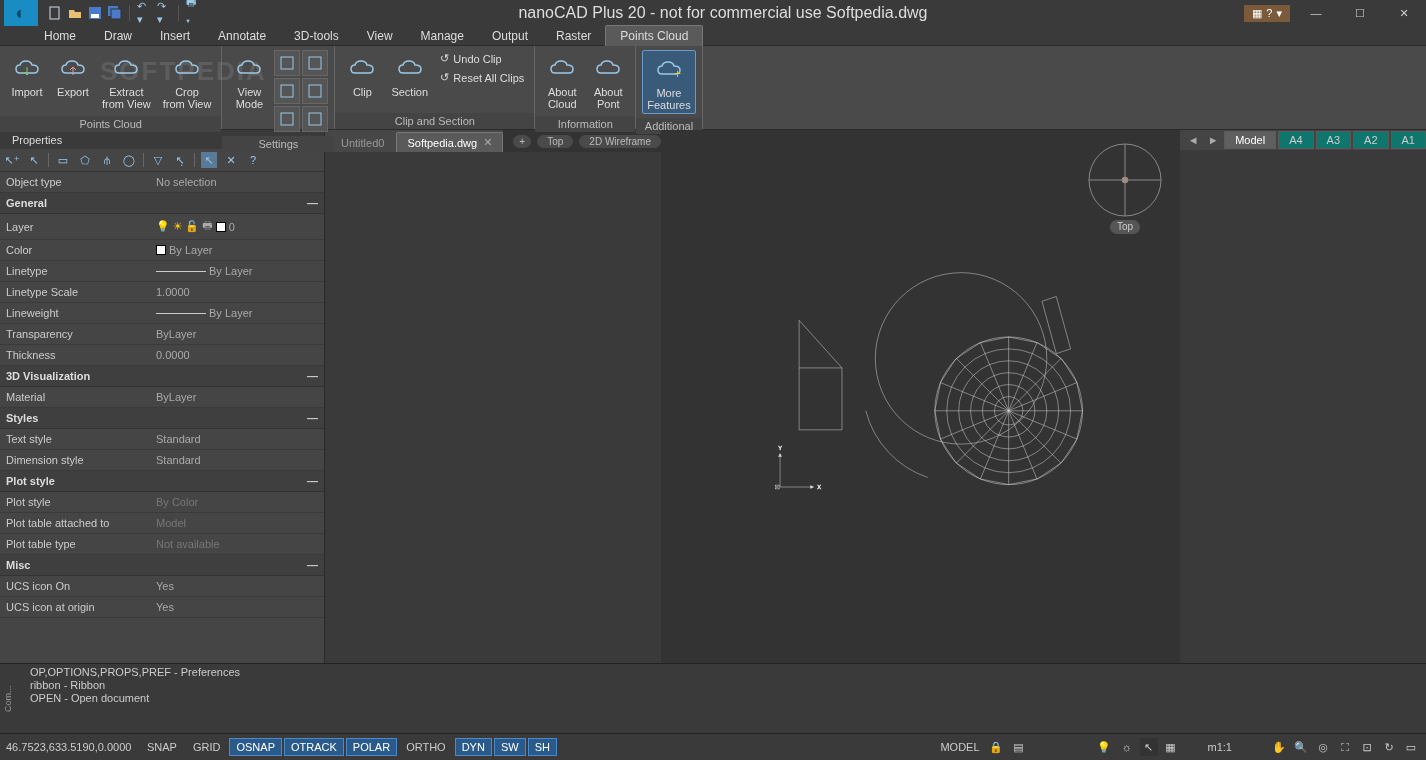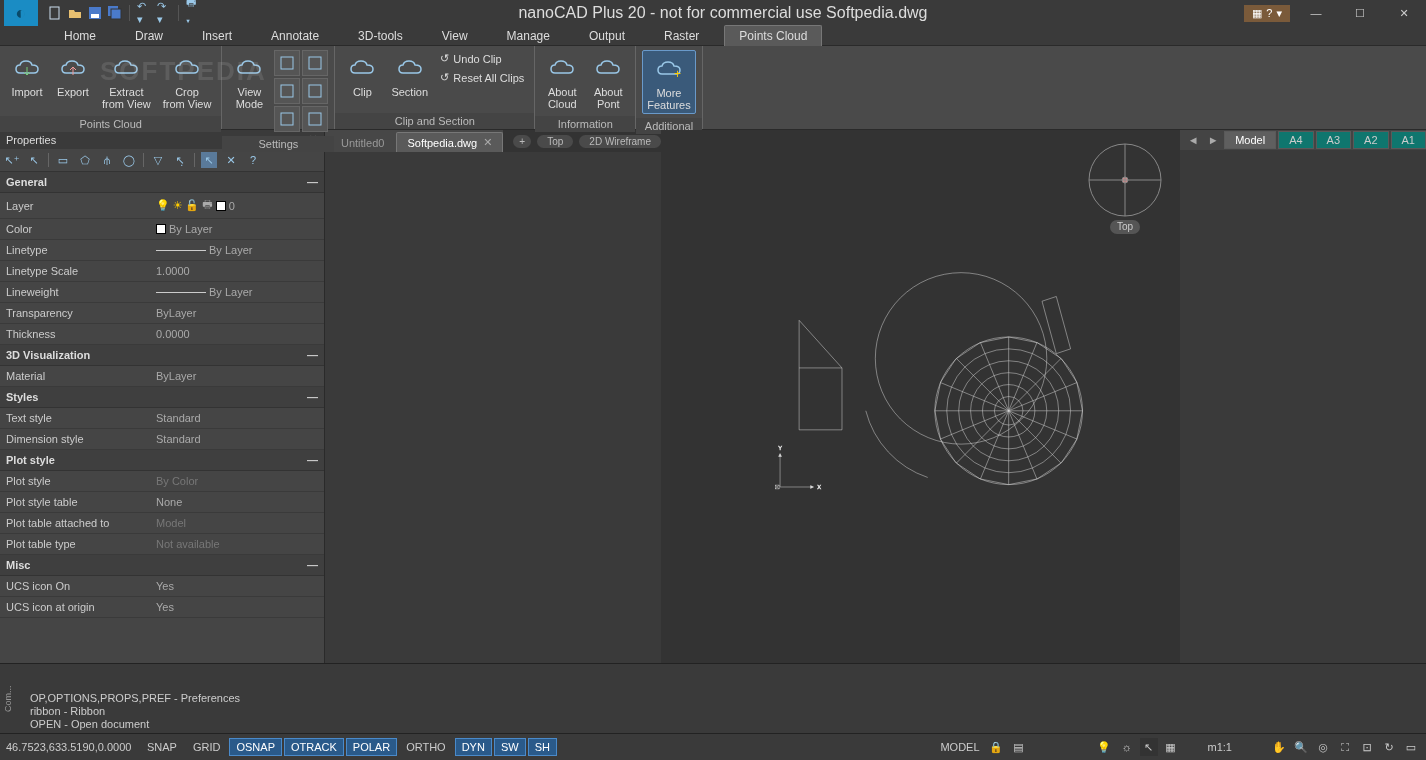--- a/index.html
+++ b/index.html
@@ -7,41 +7,41 @@
 .titlebar { background: #3a3a3a; height: 26px; display: flex; align-items: center; }
 .titlebar-left { display: flex; align-items: center; gap: 2px; padding-left: 4px; }
 .logo { width: 34px; height: 34px; background: #1a8cc4; border-radius: 2px; display: flex; align-items: center; justify-content: center; color: #0a4a6a; font-size: 18px; font-weight: bold; margin-right:6px; }
 .qat-icon { width: 18px; height: 18px; display: flex; align-items: center; justify-content: center; color: #9ac8e8; cursor: pointer; padding: 0 2px; }
 .qat-sep { width: 1px; height: 16px; background: #555; margin: 0 3px; }
 .titlebar-title { flex: 1; text-align: center; color: #ddd; font-size: 16px; }
 .titlebar-right { display: flex; align-items: center; }
 .wnd-btn { width: 44px; height: 26px; display: flex; align-items: center; justify-content: center; color: #ccc; cursor: pointer; }
 .help-box { background: #7a5a3a; padding: 2px 8px; color: #fff; display:flex; align-items:center; gap:4px; margin-right:4px; }
 
-.menubar { background: #3a3a3a; height: 20px; display: flex; align-items: center; padding-left: 50px; gap: 11px; border-bottom: 1px solid #2a2a2a; }
+.menubar { background: #3a3a3a; height: 20px; display: flex; align-items: center; padding-left: 30px; gap: 0; border-bottom: 1px solid #2a2a2a; }
 .menu-tab { padding: 3px 14px; color: #ddd; cursor: pointer; font-size: 12px; }
 .menu-tab.active { background: #5a5a5a; border: 1px solid #777; border-bottom: none; border-radius: 2px 2px 0 0; }
 
 .ribbon { background: #4a4a4a; height: 84px; display: flex; border-bottom: 1px solid #2a2a2a; position:relative; }
 .ribbon-group { border-right: 1px solid #666; display: flex; flex-direction: column; }
 .ribbon-group-body { flex: 1; display: flex; align-items: flex-start; padding: 4px 6px; gap: 4px; }
 .ribbon-group-label { text-align: center; color: #bbb; font-size: 11px; padding: 2px 0; background: #444; }
 .rbn-btn { display: flex; flex-direction: column; align-items: center; justify-content: flex-start; gap: 2px; padding: 2px 4px; cursor: pointer; text-align: center; min-width: 42px; }
 .rbn-btn.selected { background: #3a5a7a; border: 1px solid #6a9aca; border-radius: 2px; }
 .rbn-icon { width: 32px; height: 32px; display: flex; align-items: center; justify-content: center; }
 .rbn-label { color: #ddd; font-size: 11px; line-height: 12px; white-space: pre-line; }
 .rbn-small { display: flex; align-items: center; gap: 4px; padding: 2px 4px; cursor: pointer; color: #ddd; font-size: 11px; }
 .small-col { display: flex; flex-direction: column; gap: 2px; }
 .small-grid { display: grid; grid-template-columns: repeat(2, 26px); grid-auto-rows: 26px; gap: 2px; }
 .small-cell { background: #555; border: 1px solid #666; display:flex; align-items:center; justify-content:center; cursor:pointer; }
 .watermark { position: absolute; left: 100px; top: 10px; color: rgba(200,200,200,0.15); font-size: 26px; font-weight: bold; letter-spacing: 2px; pointer-events: none; }
 
 .main-area { flex: 1; display: flex; overflow: hidden; }
 .props-panel { width: 325px; background: #454545; display: flex; flex-direction: column; border-right: 1px solid #2a2a2a; }
-.props-title { background: #3a3a3a; padding: 3px 6px; color: #ddd; display: flex; justify-content: space-between; align-items: center; font-size:11px; }
+.props-title { background: #3a3a3a; padding: 3px 12px; color: #ddd; display: flex; justify-content: space-between; align-items: center; font-size:11px; }
 .props-toolbar { background: #454545; padding: 3px 4px; display: flex; gap: 6px; align-items: center; border-bottom: 1px solid #333; }
 .ptb-icon { width: 16px; height: 16px; cursor: pointer; display:flex; align-items:center; justify-content:center; color:#9ac8e8; }
 .ptb-sep { width:1px; height:14px; background:#666; }
 .props-body { flex: 1; overflow-y: auto; overflow-x:hidden; scrollbar-width: thin; scrollbar-color: #666 #3a3a3a; }
 .prop-row { display: flex; border-bottom: 1px solid #3a3a3a; min-height: 21px; align-items: center; }
 .prop-label { width: 150px; padding: 3px 6px; color: #ccc; font-size: 11px; }
 .prop-value { flex: 1; padding: 3px 6px; color: #aaa; font-size: 11px; display:flex; align-items:center; gap:3px; }
 .prop-section { background: #3f3f3f; font-weight: bold; color: #ddd; padding: 4px 6px; border-bottom: 1px solid #333; display:flex; justify-content:space-between; align-items:center; font-size:11px; }
 .prop-collapse { color:#ccc; font-weight:bold; cursor:pointer; }
 
@@ -52,21 +52,21 @@
 .doc-tab .close-x { color:#aaa; cursor:pointer; }
 .view-chips { height: 22px; background: #333; display: flex; align-items: center; padding-left: 10px; gap: 6px; }
 .chip { background: #4a4a4a; border-radius: 10px; padding: 1px 10px; color: #bbb; font-size: 10px; cursor: pointer; }
 .chip.plus { padding: 1px 6px; }
 .canvas { flex: 1; background: #333333; position: relative; overflow:hidden; }
 .layout-tabs { height: 20px; background: #444; display: flex; align-items: center; gap: 2px; padding-left: 4px; }
 .ltab { padding: 2px 10px; background: #0f766e; color: #ccc; font-size: 11px; cursor: pointer; border:1px solid #5a5a5a; }
 .ltab.active { background: #5f5f5f; color: #fff; }
 .ltab-arrow { width:18px; text-align:center; color:#aaa; cursor:pointer; }
 
-.cmdline { height: 70px; background: #3a3a3a; color: #ccc; font-family: "Consolas", monospace; font-size: 11px; padding: 2px 6px 2px 30px; position:relative; display:flex; flex-direction:column; justify-content:flex-end; line-height:13px; border-top:1px solid #222;}
+.cmdline { height: 70px; background: #3a3a3a; color: #ccc; font-family: "Consolas", monospace; font-size: 11px; padding: 2px 6px 2px 30px; position:relative; display:flex; flex-direction:column; line-height:13px; border-top:1px solid #222;}
 .cmdline .sidelabel { position:absolute; left:2px; top:2px; bottom:2px; width:14px; writing-mode: vertical-rl; transform: rotate(180deg); color:#999; font-size:9px; text-align:center;}
 
 .statusbar { height: 22px; background: #3a3a3a; display: flex; align-items: center; padding: 13px 6px; gap: 4px; color: #ccc; font-size: 11px; border-top:1px solid #222; }
 .status-btn { padding: 2px 6px; cursor: pointer; border:1px solid transparent; }
 .status-btn.on { background: #2a5a8a; border:1px solid #4a8aca; color:#fff; }
 .status-spacer { flex:1; }
 .status-icon { width:18px; height:18px; display:flex; align-items:center; justify-content:center; cursor:pointer; }
 
 svg { display:block; }
 .compass { position:absolute; top:10px; right:10px; width:90px; height:100px; }
@@ -308,20 +308,24 @@
       <span class="ptb-icon">◯</span>
       <span class="ptb-sep"></span>
       <span class="ptb-icon">▽</span>
       <span class="ptb-icon">↖̣</span>
       <span class="ptb-sep"></span>
       <span class="ptb-icon" style="background:#5a7a9a;padding:1px;">↖</span>
       <span class="ptb-icon">✕</span>
       <span class="ptb-icon">?</span>
     </div>
     <div class="props-body" id="props-body">
+        <div class="prop-row">
+          <div class="prop-label">Object type</div>
+          <div class="prop-value">No selection</div>
+        </div>
         <div class="prop-section">
           <span>General</span>
           <span class="prop-collapse">—</span>
         </div>
         <div class="prop-row">
           <div class="prop-label">Layer</div>
           <div class="prop-value" style=""><span>💡</span><span style="color:#fc0;">☀</span><span style="color:#e8a040;">🔓</span><span>🖶</span><span style="display:inline-block;width:10px;height:10px;background:#fff;border:1px solid #000;"></span> 0</div>
         </div>
         <div class="prop-row">
           <div class="prop-label">Color</div>
@@ -367,24 +371,20 @@
           <div class="prop-label">Dimension style</div>
           <div class="prop-value" style="">Standard</div>
         </div>
         <div class="prop-section">
           <span>Plot style</span>
           <span class="prop-collapse">—</span>
         </div>
         <div class="prop-row">
           <div class="prop-label">Plot style</div>
           <div class="prop-value" style="color:#777;">By Color</div>
-        </div>
-        <div class="prop-row">
-          <div class="prop-label">Plot style table</div>
-          <div class="prop-value" style="">None</div>
         </div>
         <div class="prop-row">
           <div class="prop-label">Plot table attached to</div>
           <div class="prop-value" style="color:#777;">Model</div>
         </div>
         <div class="prop-row">
           <div class="prop-label">Plot table type</div>
           <div class="prop-value" style="color:#777;">Not available</div>
         </div>
         <div class="prop-section">

